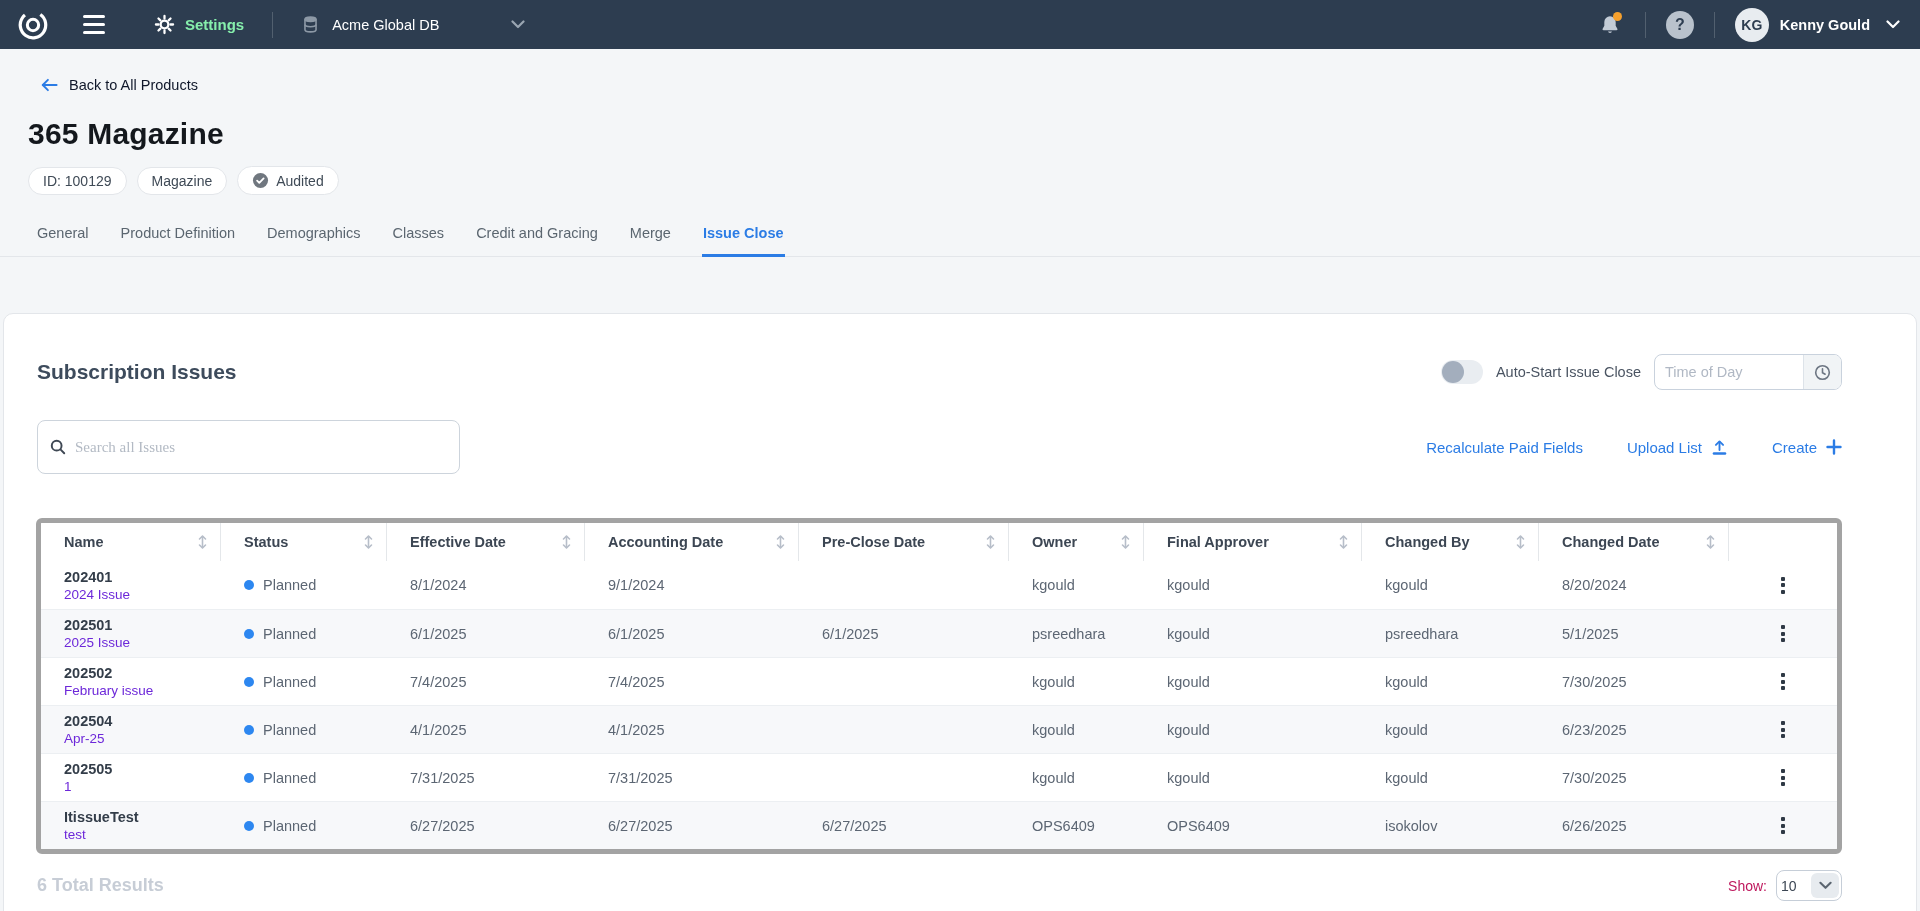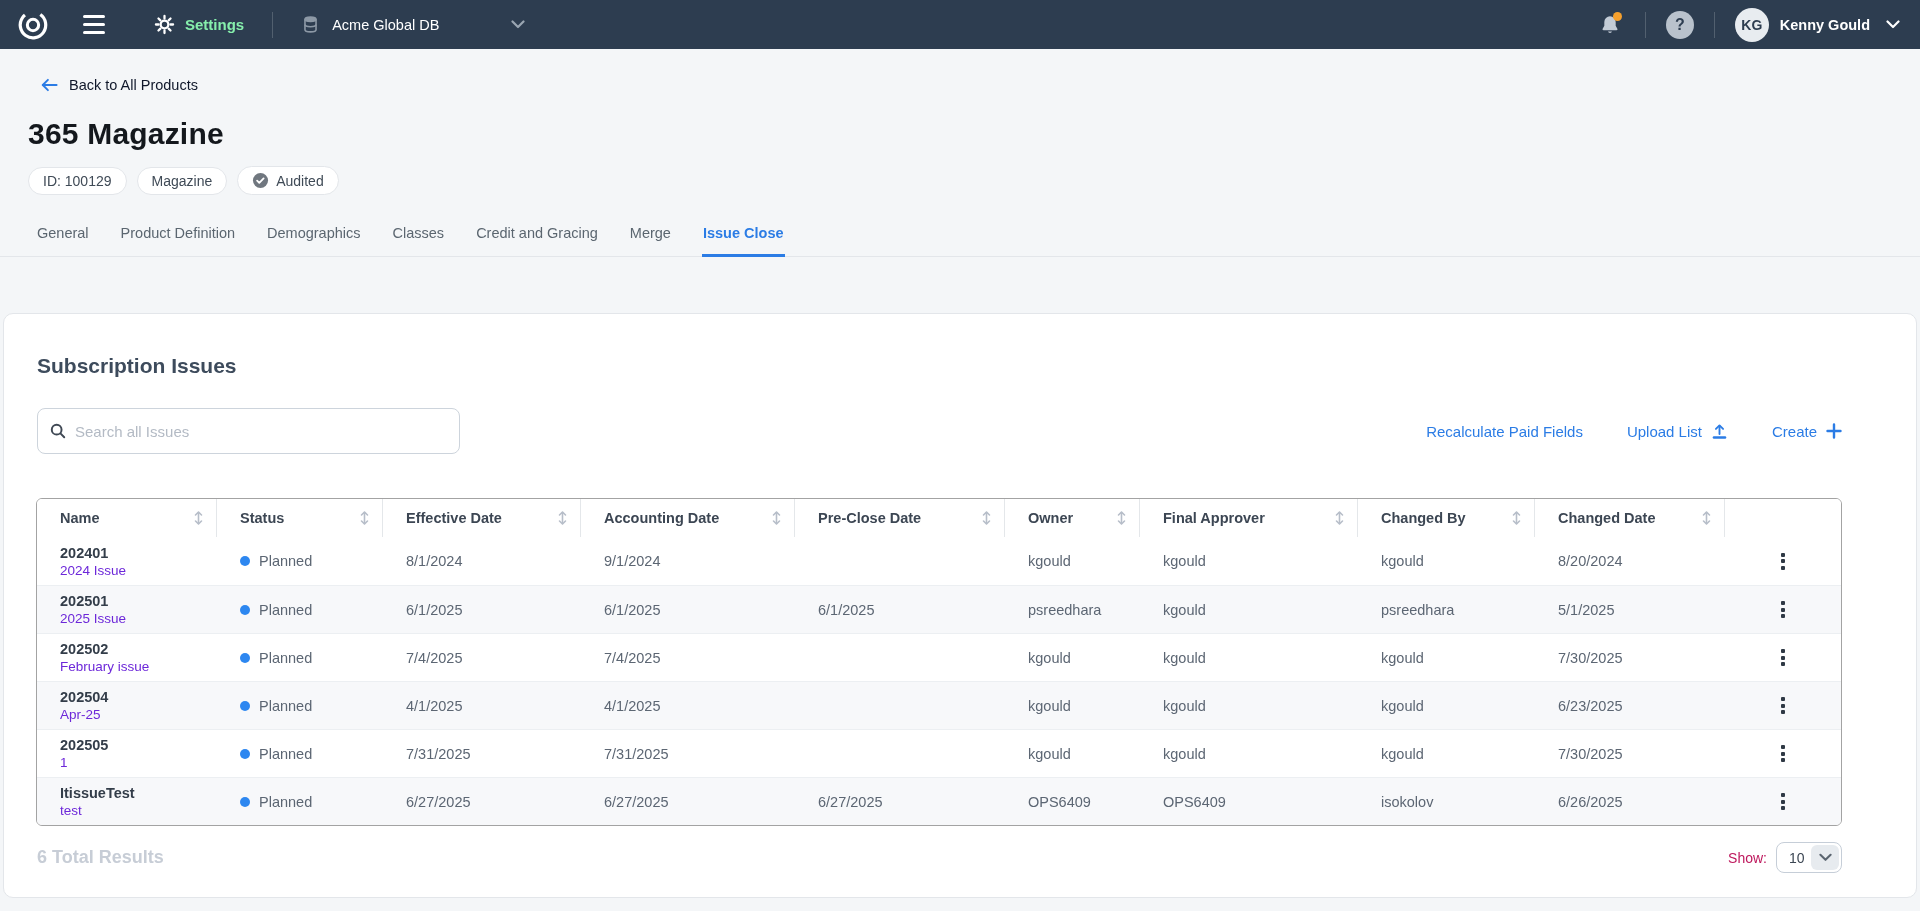--- a/index.html
+++ b/index.html
@@ -44,47 +44,47 @@
   .card-head h2 { font-size:21px; font-weight:700; color:#3d4b5c; }
   .head-right { display:flex; align-items:center; gap:13px; }
   .switch { width:42px; height:24px; background:#e9edf1; border-radius:12px; position:relative; cursor:pointer; }
   .switch .knob { position:absolute; left:1px; top:1px; width:22px; height:22px; border-radius:50%; background:#a3aebd; }
   .toggle-label { font-size:14.5px; color:#4a5462; }
   .time-input { display:flex; align-items:center; width:188px; height:36px; border:1px solid #c9d2dd; border-radius:8px; background:#fff; overflow:hidden; }
   .time-input input { flex:1; border:none; outline:none; font-family:inherit; font-size:14.5px; padding:0 10px; color:#3c4653; min-width:0; background:transparent; }
   .time-input input::placeholder { color:#b0b8c4; }
   .clock-btn { width:38px; height:100%; background:#f1f4f6; border:none; border-left:1px solid #dde3e9; display:flex; align-items:center; justify-content:center; cursor:pointer; }
   .toolbar { display:flex; align-items:center; justify-content:space-between; padding:0 74px 0 33px; margin-top:30px; }
-  .search-box { display:flex; align-items:center; width:423px; height:46px; border:1px solid #cdd4dc; border-radius:8px; background:#fff; padding:0 12px; gap:9px; }
+  .search-box { display:flex; align-items:center; width:423px; height:54px; border:1px solid #cdd4dc; border-radius:8px; background:#fff; padding:0 12px; gap:9px;font-family:Liberation Serif, serif; }
   .search-box input { flex:1; border:none; outline:none; font-family:inherit; font-size:15px; color:#3c4653; background:transparent; }
   .search-box input::placeholder { color:#b3bac4; }
   .link-actions { display:flex; align-items:center; gap:44px; }
   .text-link { display:flex; align-items:center; gap:9px; background:none; border:none; font-family:inherit; color:#2b7ce5; font-size:15px; cursor:pointer; }
   
-  .table-wrap { margin:44px 74px 0 32px; border:1px solid #a3a3a3; border-radius:6px; overflow:hidden; }
+  .table-wrap { margin:44px 74px 0 32px; border:5px solid #a3a3a3; border-radius:6px; overflow:hidden; }
   .grid { display:grid; grid-template-columns:180px 166px 198px 214px 210px 135px 218px 177px 190px 1fr; }
   .thead { height:38px; background:#fff; }
   .th { display:flex; align-items:center; justify-content:space-between; padding:0 12px 0 23px; font-size:14.5px; font-weight:700; color:#3c4653; border-right:1px solid #e4e7ea; cursor:pointer; }
   .th.no-sep { border-right:none; }
   .trow { height:48px; border-top:1px solid #eceff2; }
   .trow.striped { background:#f7f8fa; }
   .td { display:flex; align-items:center; padding:0 10px 0 23px; font-size:14.5px; color:#5c6673; overflow:hidden; white-space:nowrap; }
   .td-name { flex-direction:column; align-items:flex-start; justify-content:center; gap:2px; }
   .name-main { font-size:14.5px; font-weight:700; color:#333d49; }
   .name-sub { font-size:13.5px; color:#6d28d9; }
   .status-dot { width:10px; height:10px; border-radius:50%; background:#2d87f0; margin-right:9px; flex:none; }
   .td-actions { justify-content:center; padding:0; }
   .kebab { display:flex; flex-direction:column; gap:2.5px; padding:6px 10px; cursor:pointer; background:none; border:none; }
   .kebab i { width:4px; height:4px; border-radius:1px; background:#2f3945; }
   
   .table-footer { display:flex; align-items:center; justify-content:space-between; padding:16px 74px 0 33px; }
   .total-results { font-size:18px; font-weight:700; color:#c7cdd6; }
   .show-wrap { display:flex; align-items:center; gap:9px; }
   .show-label { font-size:14px; color:#be185d; }
-  .show-select { display:flex; align-items:center; justify-content:space-between; width:66px; height:31px; border:1px solid #c6ced8; border-radius:8px; background:#fff; padding:2px 2px 2px 12px; cursor:pointer; }
+  .show-select { display:flex; align-items:center; justify-content:space-between; width:66px; height:31px; border:1px solid #c6ced8; border-radius:8px; background:#fff; padding:2px 2px 2px 4px; cursor:pointer; }
   .show-select .val { font-size:14px; color:#3c4653; }
   .chev-box { width:28px; height:25px; background:#e7ebef; border-radius:6px; display:flex; align-items:center; justify-content:center; }
   svg { display:block; }
 </style>
 </head>
 <body>
 
 <header class="navbar">
   <div class="nav-left">
     <div class="logo">
@@ -178,20 +178,37 @@
     <button class="tab">Classes</button>
     <button class="tab">Credit and Gracing</button>
     <button class="tab">Merge</button>
     <button class="tab active">Issue Close</button>
   </nav>
 </div>
 
 <section class="card">
   <div class="card-head">
     <h2>Subscription Issues</h2>
+    <div class="head-right">
+      <div class="switch">
+          <span class="knob"></span>
+        </div>
+      <span class="toggle-label">Auto-Start Issue Close</span>
+      <div class="time-input">
+        <input value="" placeholder="Time of Day" style="">
+        <button class="clock-btn">
+          <span>
+            <svg width="17" height="17" viewBox="0 0 18 18" fill="none" stroke="#6d7683" stroke-width="1.7" stroke-linecap="round">
+                <circle cx="9" cy="9" r="7.2"></circle>
+                <path d="M9 5v4.2l2.8 1.6"></path>
+              </svg>
+          </span>
+        </button>
+      </div>
+    </div>
   </div>
 
   <div class="toolbar">
     <div class="search-box">
       <span>
         <svg width="16" height="16" viewBox="0 0 18 18" fill="none" stroke="#3f4854" stroke-width="2.2" stroke-linecap="round">
             <circle cx="7.5" cy="7.5" r="5.5"></circle>
             <path d="M12 12l4 4"></path>
           </svg>
       </span>

